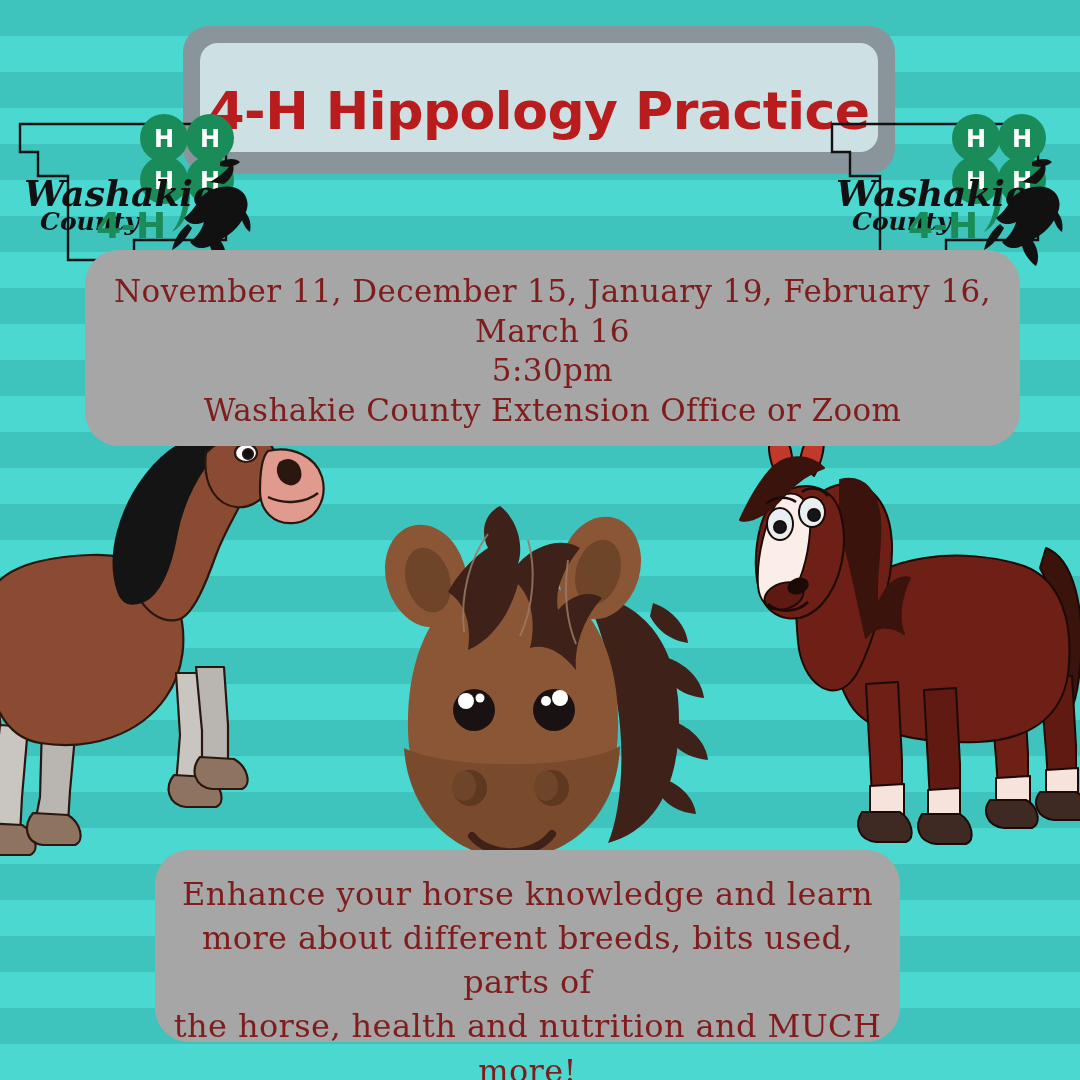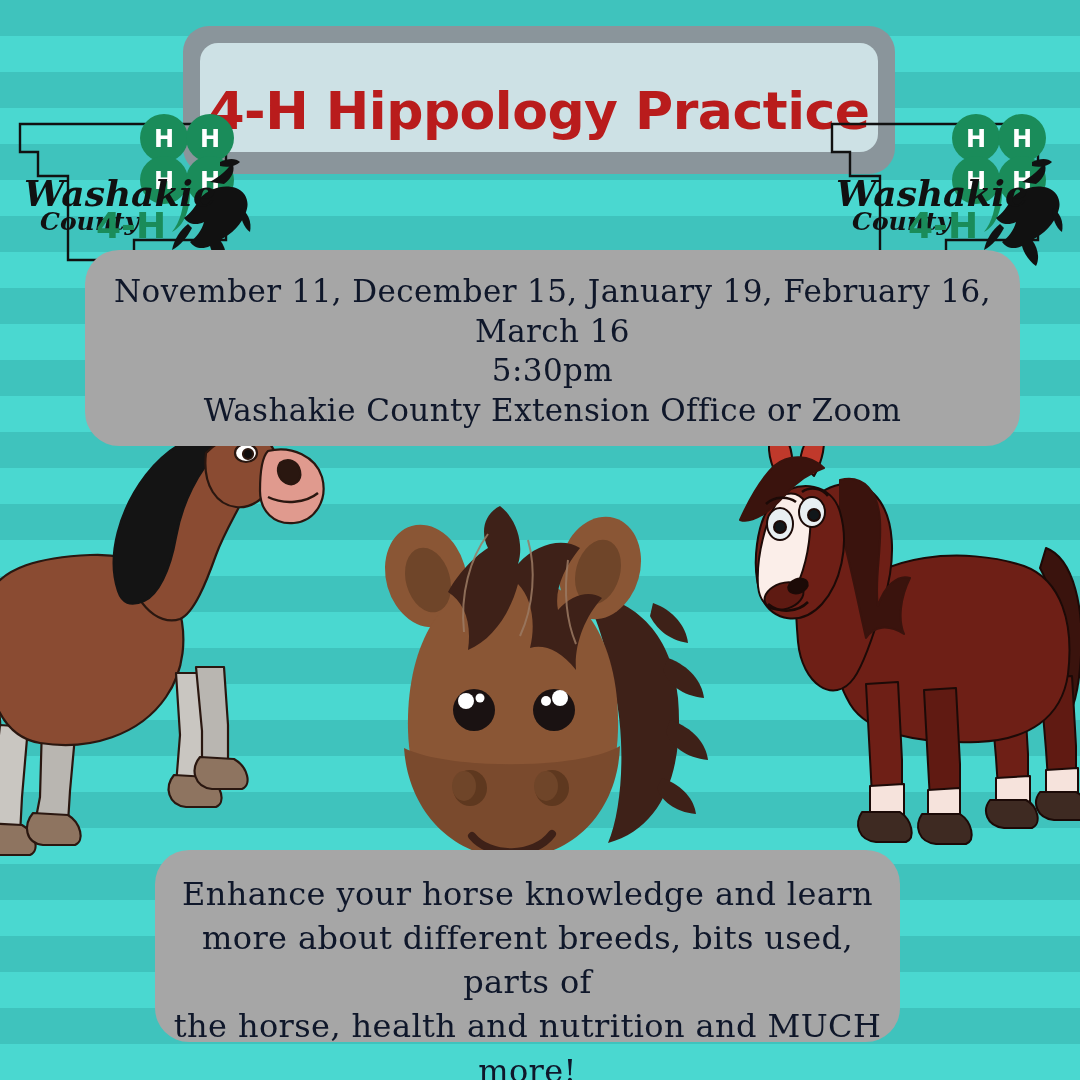--- a/index.html
+++ b/index.html
@@ -77,21 +77,21 @@
     position: absolute;
     background: #a6a6a6;
     border-radius: 34px;
   }
   .panel.info   { left: 85px;  top: 250px; width: 935px; height: 196px; }
   .panel.bottom { left: 155px; top: 850px; width: 745px; height: 192px; }
 
   .panel-text {
     position: absolute;
     text-align: center;
-    color: #0f172a;
+    color: #7f1d1d;
     font-family: "DejaVu Serif", serif;
     font-weight: 400;
     line-height: 1.28;
     white-space: pre-line;
   }
   .panel-text.info {
     left: 85px; top: 272px; width: 935px;
     font-size: 31px;
     letter-spacing: 0.4px;
   }

